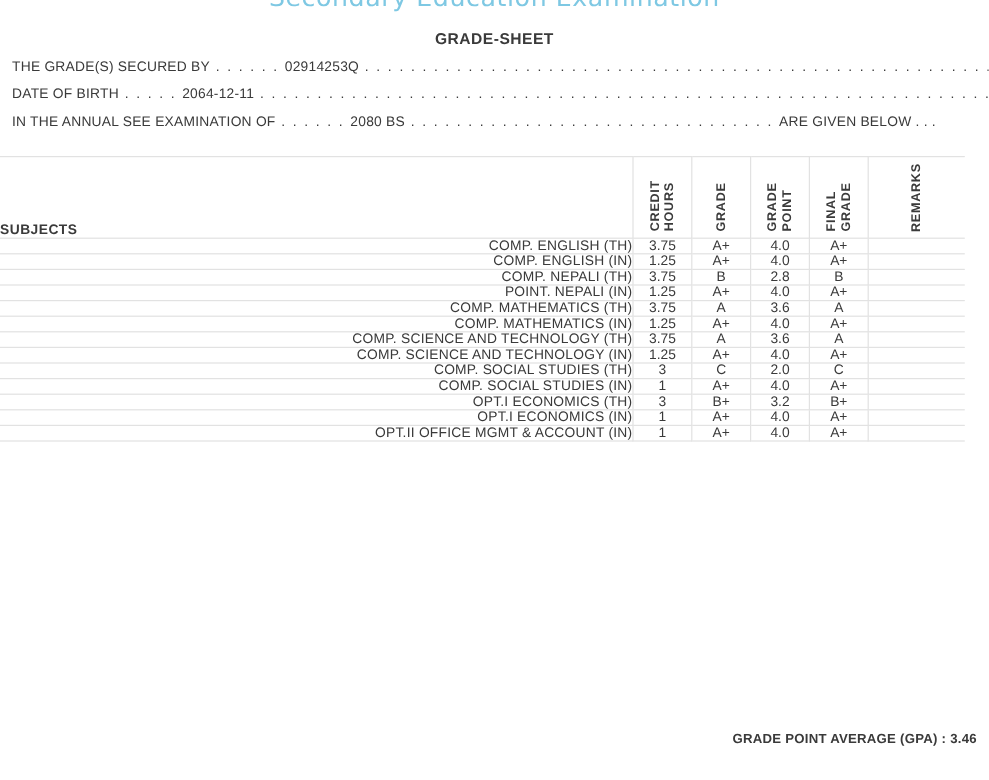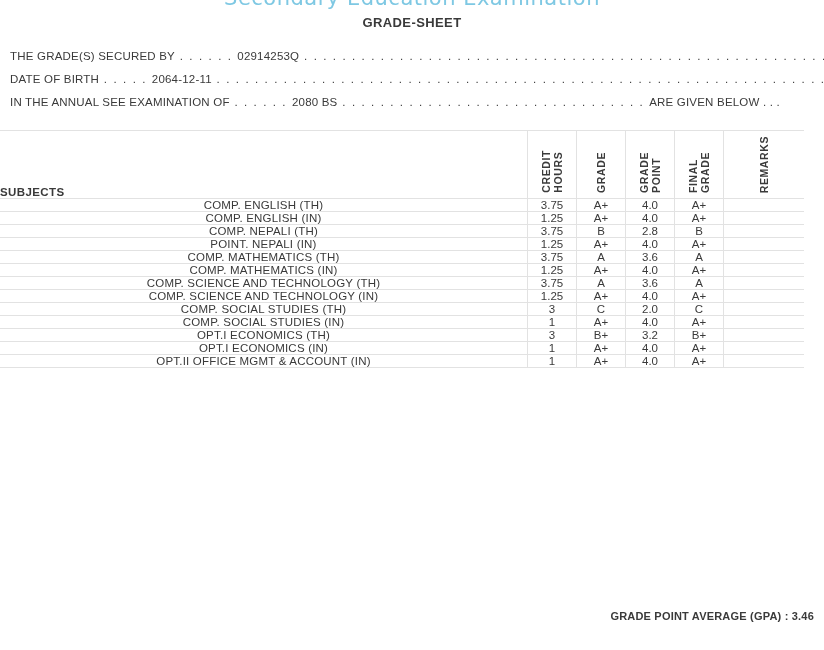--- a/index.html
+++ b/index.html
@@ -27,21 +27,21 @@
     width: 824px;
     text-align: center;
     font-family: "DejaVu Sans", sans-serif;
     font-size: 21px;
     color: #7ec8e3;
     letter-spacing: 0.5px;
     white-space: nowrap;
   }
   .doc-title {
     position: absolute;
-    top: 15px;
+    top: 25px;
     left: 0;
     width: 824px;
     text-align: center;
     font-size: 13px;
     font-weight: bold;
     color: #3a3a3a;
     letter-spacing: 0.4px;
   }
   .info-block {
     position: absolute;
@@ -103,21 +103,21 @@
     line-height: 1.15;
     font-size: 10.5px;
     letter-spacing: 0.6px;
     text-align: left;
   }
   th.remarks-head {
     width: 80px;
     border-right: none !important;
   }
   td.subject {
-    text-align: center;
+    text-align: right;
     padding: 9px 0 9px 10px;
     letter-spacing: 0.2px;
     border-left: none !important;
   }
   td.num {
     text-align: center;
     width: 48px;
   }
   td.remarks {
     width: 80px;

